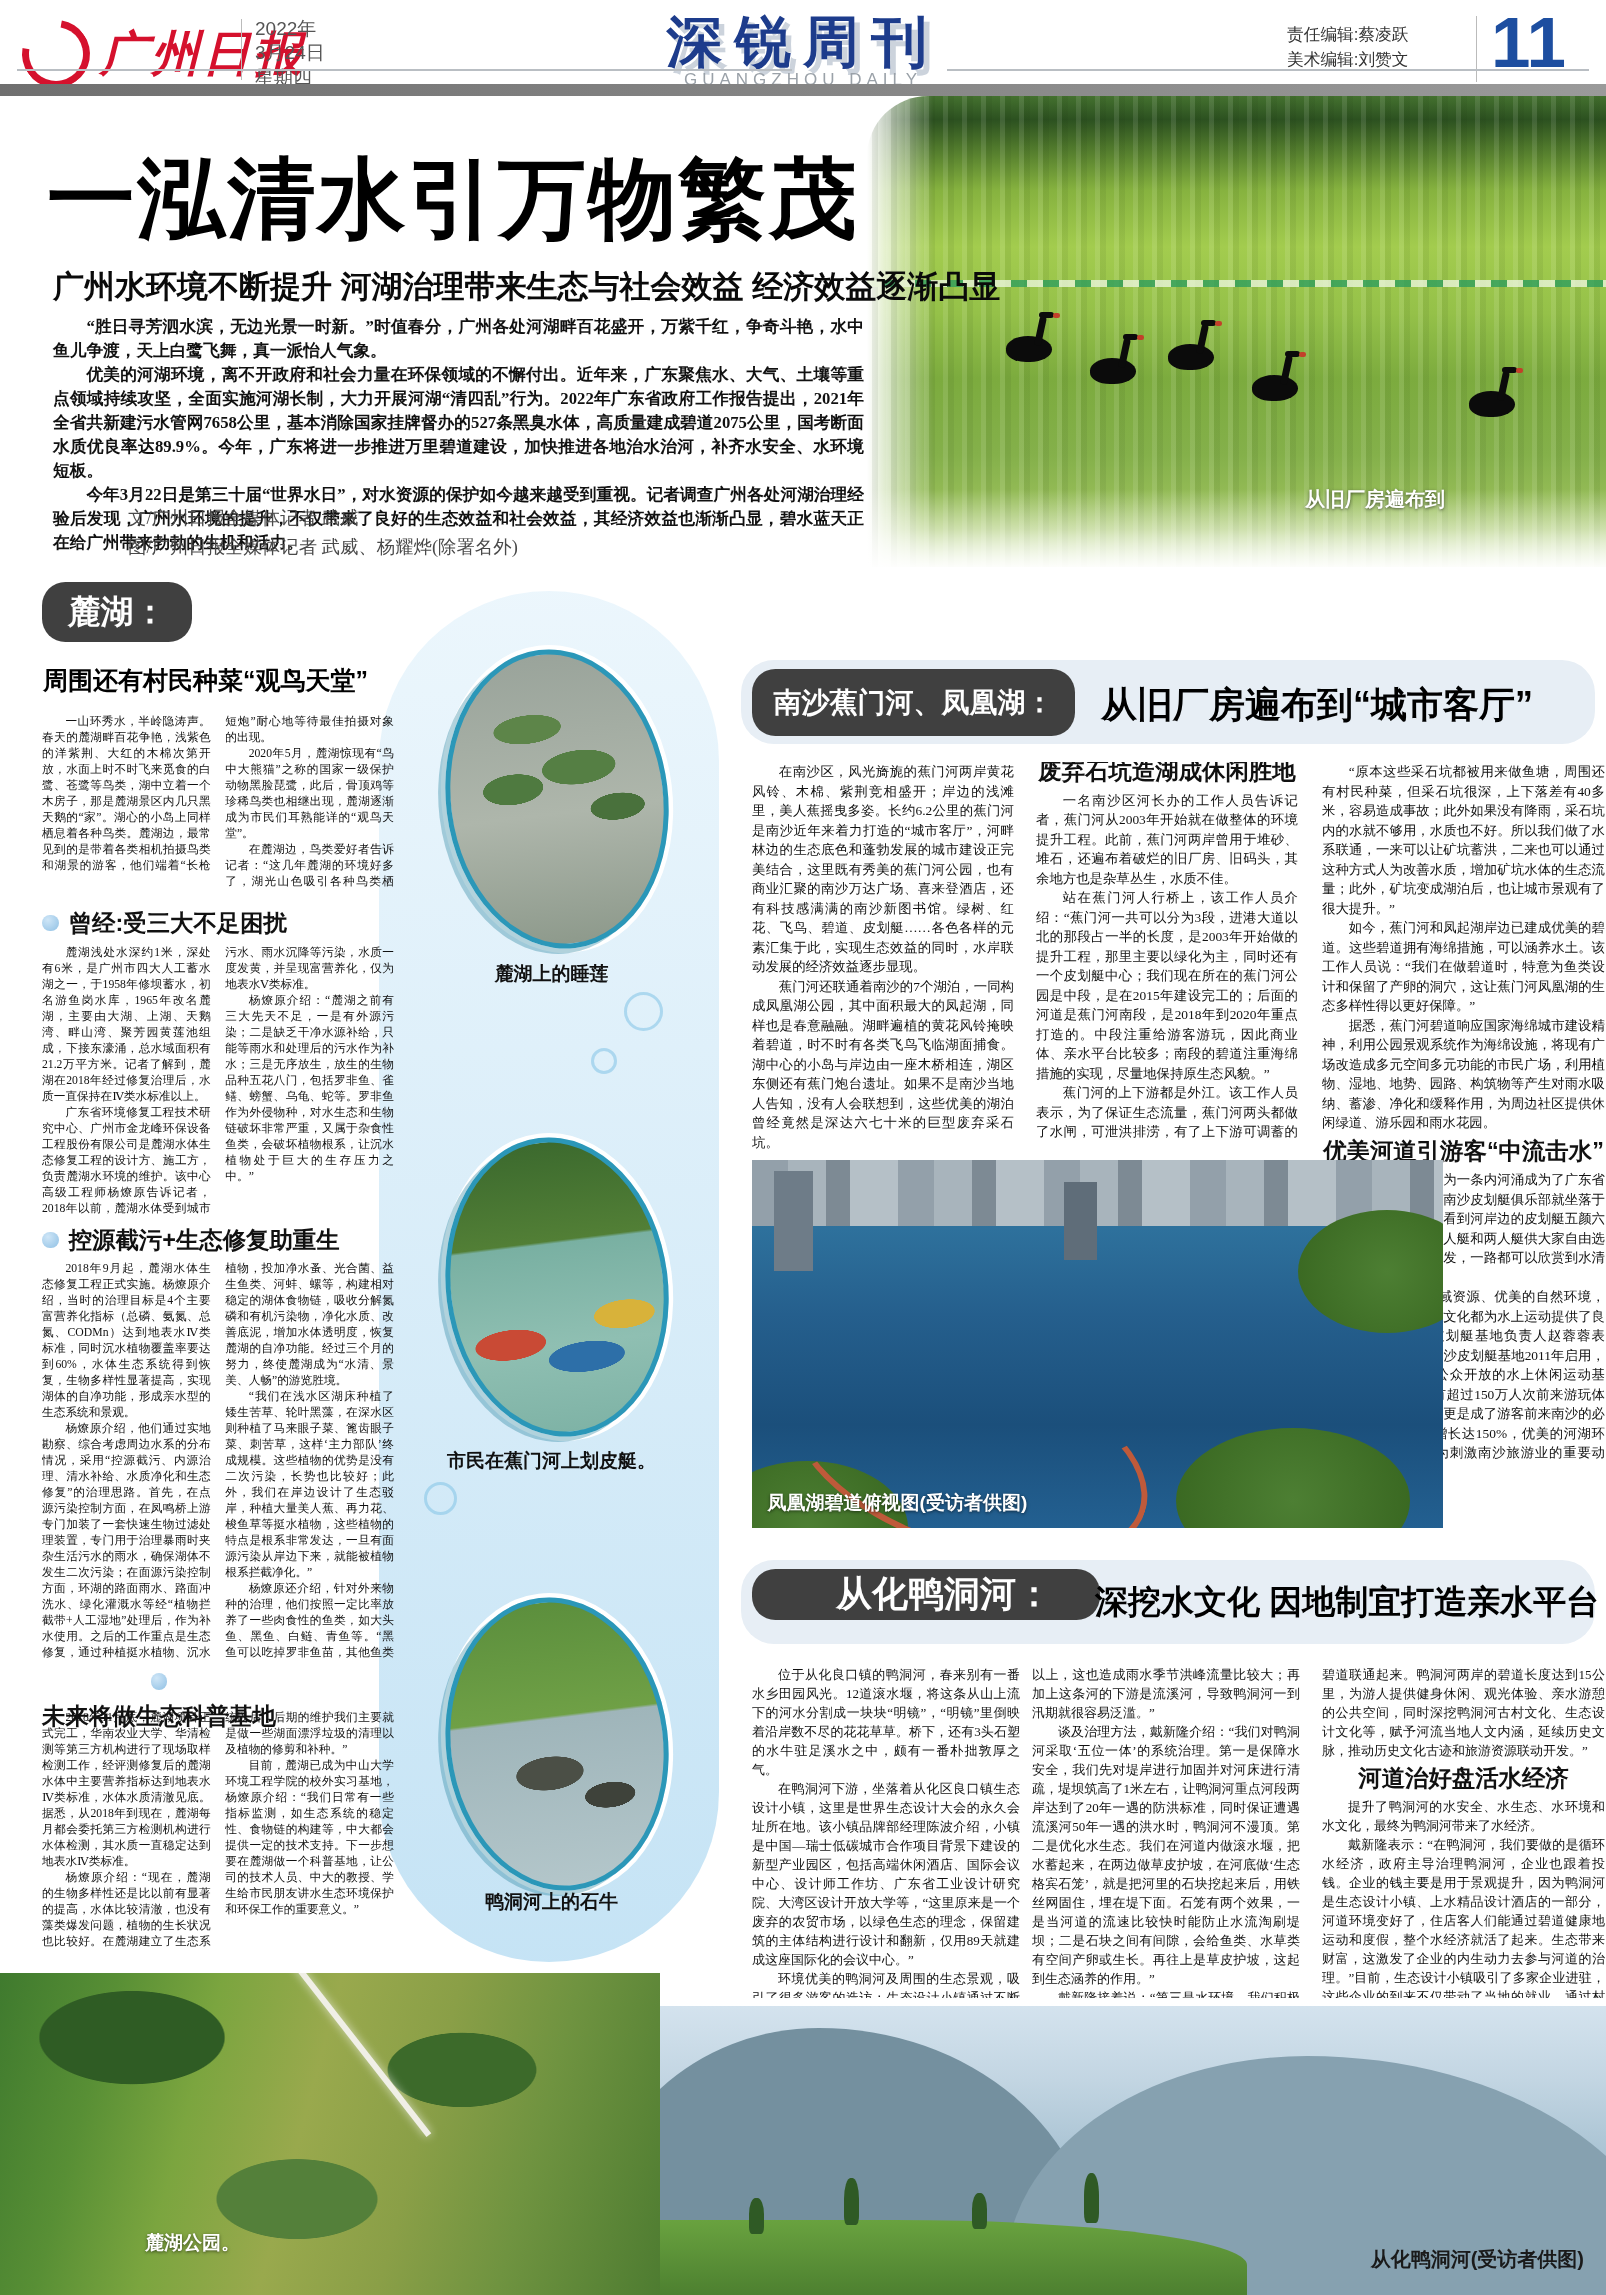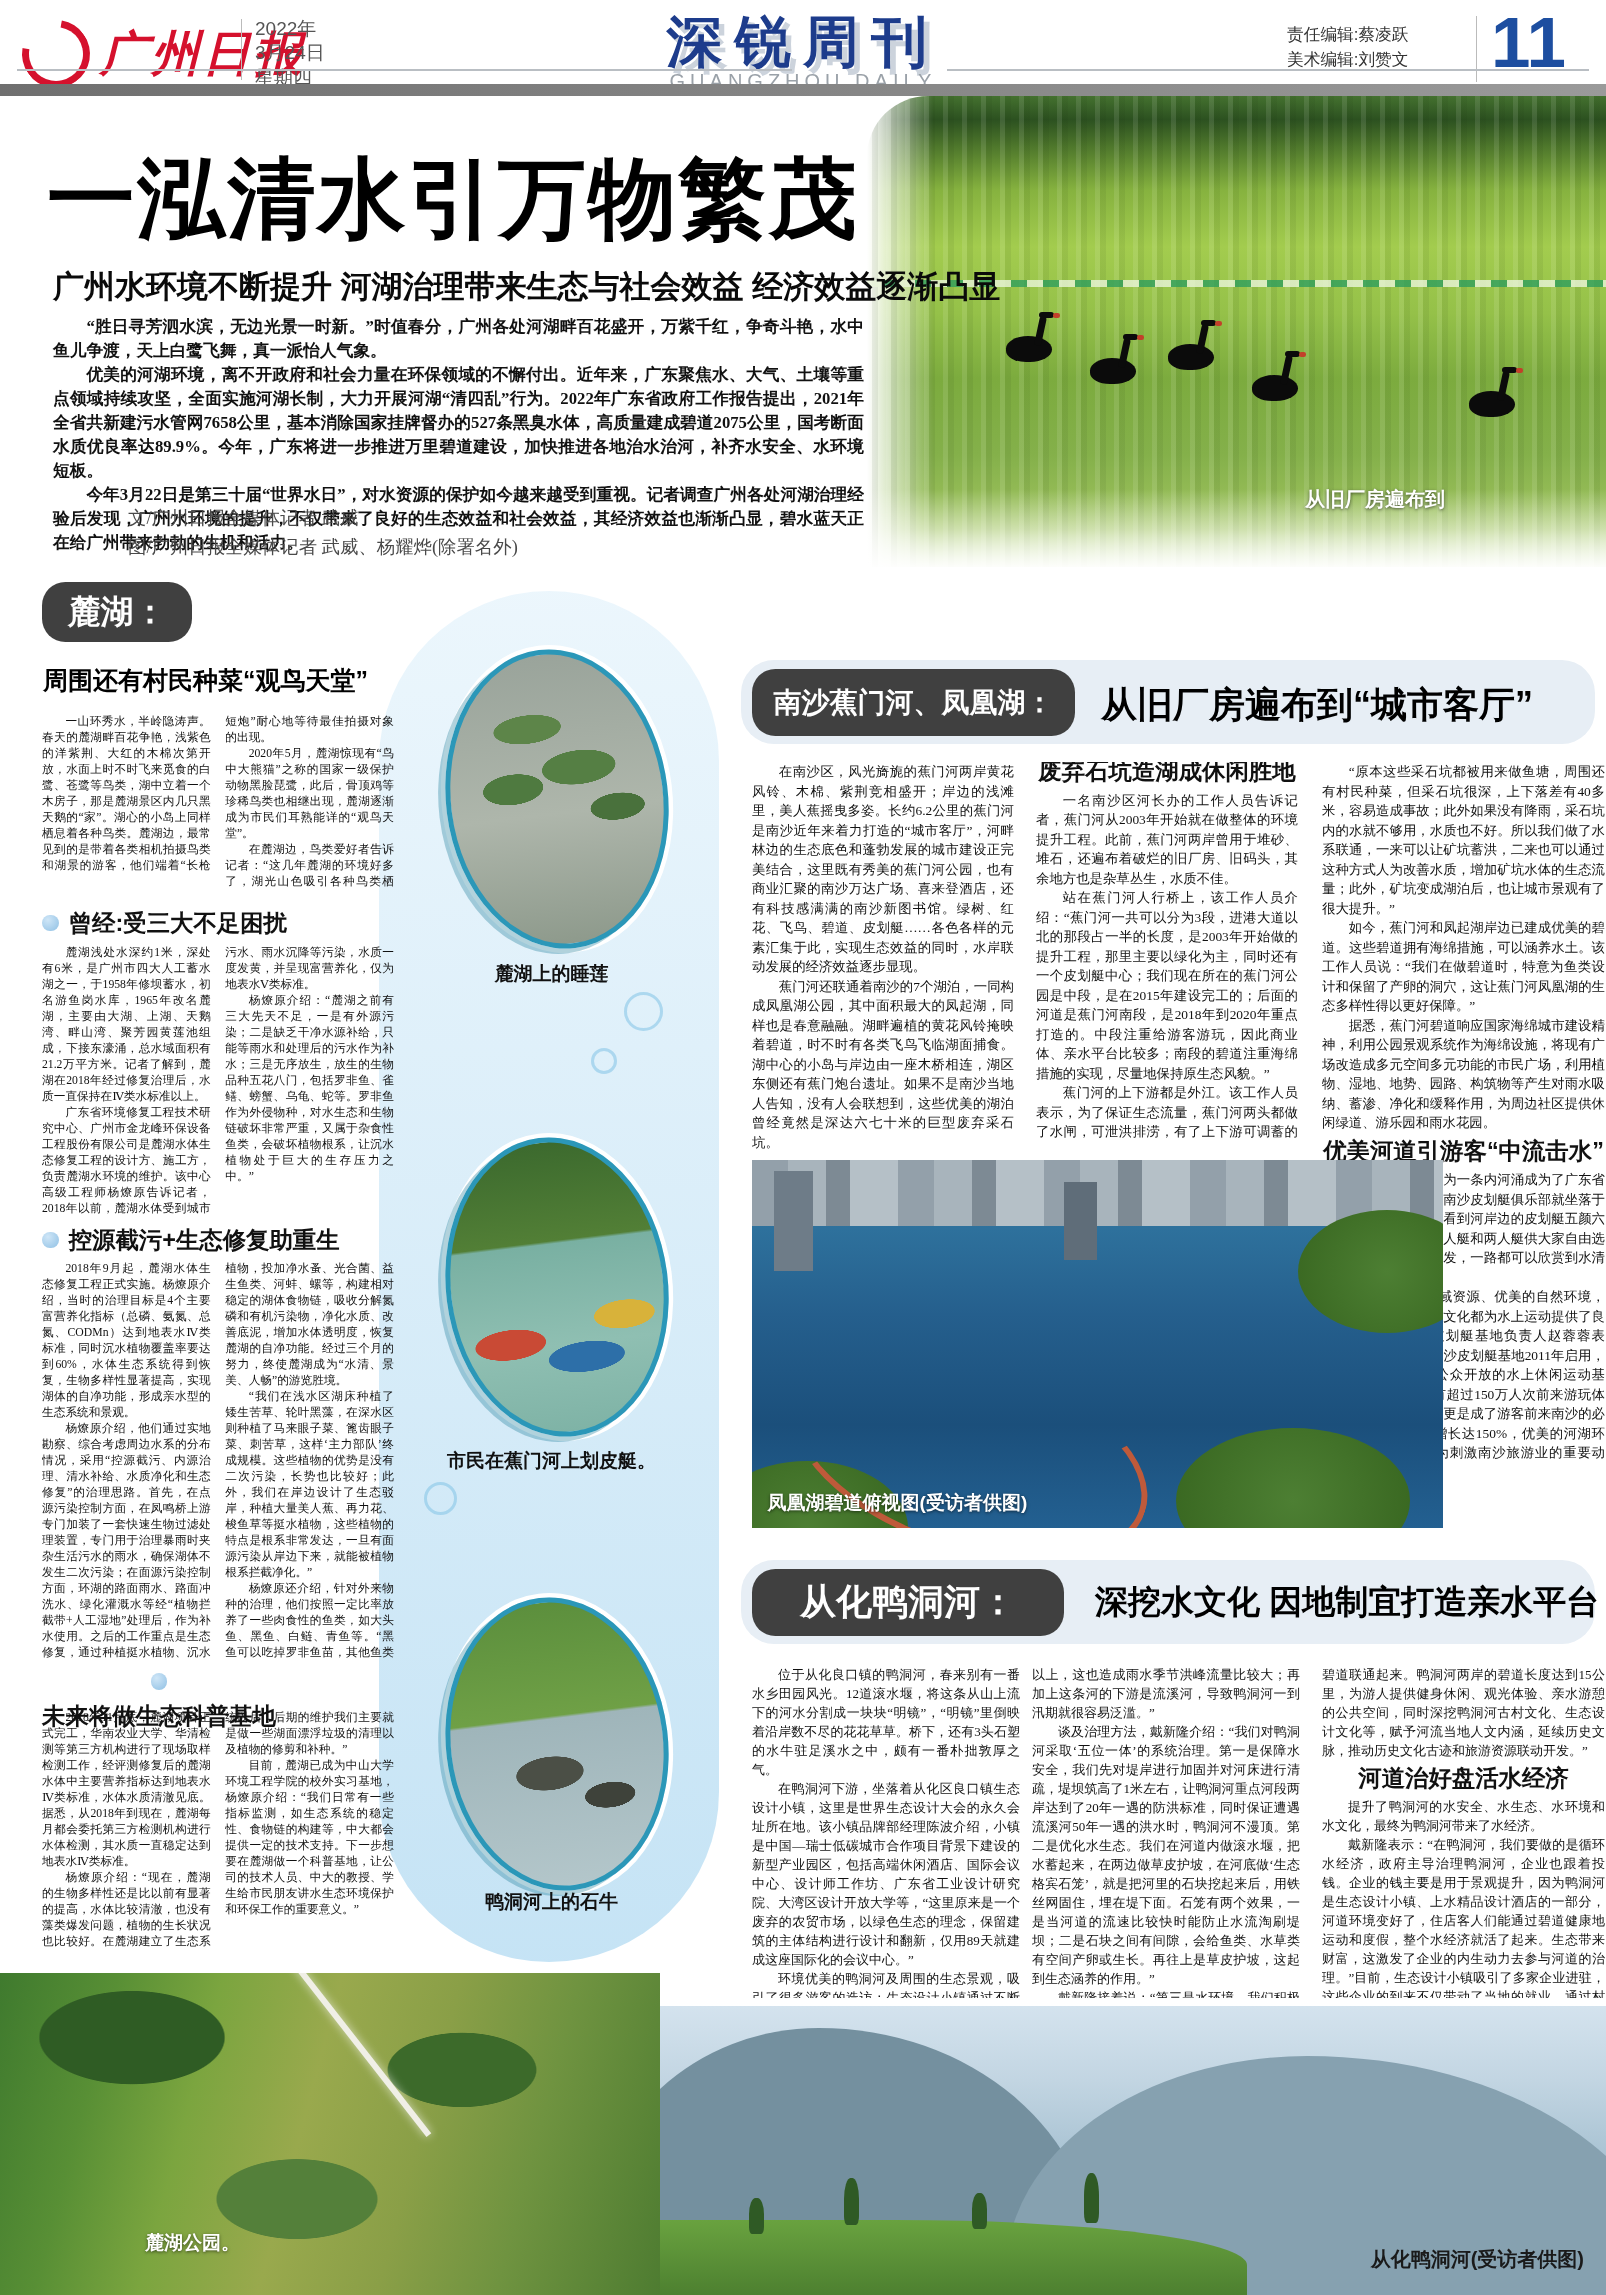--- a/index.html
+++ b/index.html
@@ -8,21 +8,21 @@
   .abs{position:absolute;}
   
   .logo-swoosh{width:54px;height:54px;border:7.8px solid #d5112d;border-radius:50%;
                border-top-color:transparent;transform:rotate(-35deg);}
   .logo-name{font-family:"Liberation Serif",serif;font-weight:bold;font-style:italic;
              color:#d5112d;font-size:48px;letter-spacing:3.3px;}
   .hdr-divider{width:1.1px;background:#bbb;}
   .date-line{font-family:"Liberation Sans",sans-serif;font-size:19px;color:#555;line-height:24.5px;}
   .weekly-title{font-family:"Liberation Serif",serif;font-weight:bold;color:#1d3c8c;
                 font-size:56px;letter-spacing:12.3px;text-shadow:5.6px 5.6px 0 #ccd3dc;}
-  .weekly-sub{font-family:"Liberation Sans",sans-serif;color:#9aa1a8;font-size:20px;letter-spacing:5px;}
+  .weekly-sub{font-family:"Liberation Sans",sans-serif;color:#9aa1a8;font-size:17px;letter-spacing:5px;}
   .editor-line{font-family:"Liberation Sans",sans-serif;font-size:16.7px;color:#333;line-height:24.5px;}
   .page-num{font-family:"Liberation Sans",sans-serif;font-weight:bold;color:#1d4ea0;font-size:71px;line-height:61px;}
   .thin-rule{height:1.7px;background:#b9bec3;}
   .thick-rule{height:12.3px;background:linear-gradient(to right,#6f6f6f,#9a9a9a);}
   
   .hero{border-radius:61px 0 0 0;overflow:hidden;
     background:
       linear-gradient(to right,#ffffff 0%,rgba(255,255,255,0) 9%),
       linear-gradient(to bottom,#44712f 0%,#2c5120 5%,#50792c 11%,#86b23f 20%,#a3cc4e 32%,#95c149 46%,#7cab3e 60%,#84b04a 76%,#a0c45f 92%,#cfe3a9 100%);}
   .hero .streaks{position:absolute;inset:0;background:repeating-linear-gradient(90deg,rgba(255,255,255,.10) 0 5px,rgba(20,40,10,.07) 5px 11px,rgba(255,255,255,0) 11px 19px);}
@@ -259,21 +259,21 @@
     <div class="tower" style="left:22px;top:11px;width:39px;height:100px;"></div>
     <div class="tower" style="left:312px;top:22px;width:33px;height:78px;background:#5f6d79;"></div>
     <div class="green" style="right:-33px;top:50px;width:178px;height:123px;"></div>
     <div class="green" style="right:33px;bottom:-45px;width:234px;height:145px;"></div>
     <div class="green" style="left:-45px;bottom:-67px;width:201px;height:134px;"></div>
     <div class="arc" style="left:33px;bottom:-22px;"></div>
     <div class="abs photo-cap-w" style="left:15.6px;bottom:12.3px;font-size:19px;">凤凰湖碧道俯视图(受访者供图)</div>
   </div>
 
   <div class="abs badge-row" style="left:741px;top:1560px;width:854px;height:84px;"></div>
-  <div class="abs badge" style="left:752px;top:1569px;width:312px;height:67px;font-size:36px;">从化鸭洞河：</div>
+  <div class="abs badge" style="left:752px;top:1569px;width:312px;height:51px;font-size:36px;padding-left:36px;">从化鸭洞河：</div>
   <div class="abs sec-title" style="left:1095px;top:1580px;font-size:33px;white-space:nowrap;">深挖水文化  因地制宜打造亲水平台</div>
 
   <div class="abs c-body" style="left:752px;top:1665px;width:268px;height:333px;">
     <p>位于从化良口镇的鸭洞河，春来别有一番水乡田园风光。12道滚水堰，将这条从山上流下的河水分割成一块块“明镜”，“明镜”里倒映着沿岸数不尽的花花草草。桥下，还有3头石塑的水牛驻足溪水之中，颇有一番朴拙敦厚之气。</p>
     <p>在鸭洞河下游，坐落着从化区良口镇生态设计小镇，这里是世界生态设计大会的永久会址所在地。该小镇品牌部经理陈波介绍，小镇是中国—瑞士低碳城市合作项目背景下建设的新型产业园区，包括高端休闲酒店、国际会议中心、设计师工作坊、广东省工业设计研究院、大湾区设计开放大学等，“这里原来是一个废弃的农贸市场，以绿色生态的理念，保留建筑的主体结构进行设计和翻新，仅用89天就建成这座国际化的会议中心。”</p>
     <p>环境优美的鸭洞河及周围的生态景观，吸引了很多游客的造访；生态设计小镇通过不断建设完善，已有多家企业签约入驻；小镇还以世界生态设计大会、大湾区设计开放大学等为纽带，吸引了全球设计圈的目光。</p>
 
   </div>
 
   <div class="abs c-body" style="left:1032px;top:1665px;width:268px;height:333px;">

